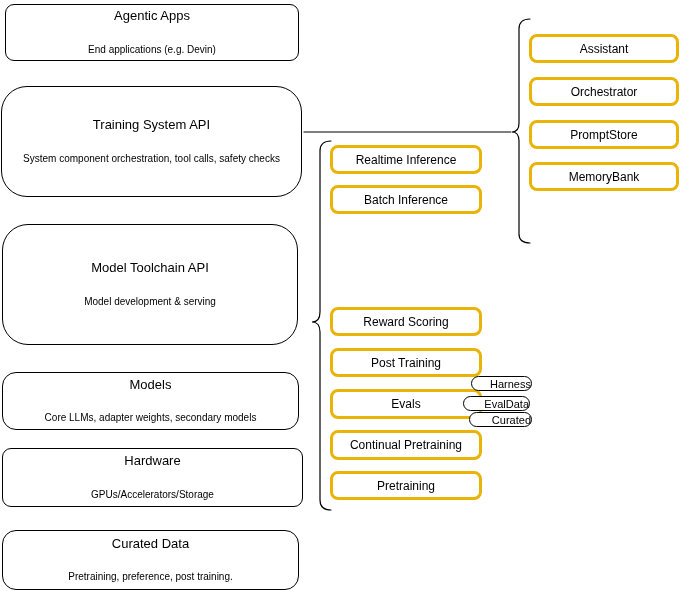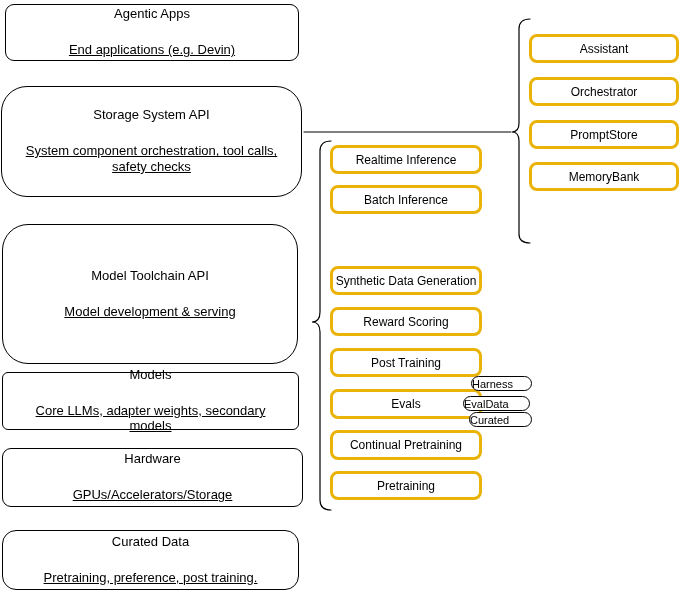--- a/index.html
+++ b/index.html
@@ -30,21 +30,21 @@
     border: 1px solid #000000;
     background: #ffffff;
     display: flex;
     flex-direction: column;
     align-items: center;
     justify-content: center;
     text-align: center;
     padding: 2px 16px;
   }
   .ltitle { font-size: 13px; line-height: 1.15; }
-  .lsub   { font-size: 13px; line-height: 1.2; margin-top: 20px; text-decoration: underline; }
+  .lsub   { font-size: 10px; line-height: 1.2; margin-top: 20px; }
   .mbox, .rbox {
     position: absolute;
     box-sizing: border-box;
     border: 3px solid #eab308;
     border-radius: 8px;
     background: #ffffff;
     display: flex;
     align-items: center;
     justify-content: center;
     text-align: center;
@@ -53,21 +53,21 @@
   .mbox { left: 330px; width: 152px; height: 29px; }
   .rbox { left: 529px; width: 150px; height: 29px; }
   .pill {
     position: absolute;
     box-sizing: border-box;
     border: 1px solid #000000;
     border-radius: 999px;
     background: #ffffff;
     display: flex;
     align-items: center;
-    justify-content: flex-start;
+    justify-content: flex-end;
     font-size: 11px;
     z-index: 3;
   }
 </style>
 </head>
 <body>
 
 <div class="canvas">
 
   <svg class="overlay" width="682" height="591" viewBox="0 0 682 591">
@@ -75,52 +75,49 @@
     <path d="M 331 141 Q 320 141 320 151 L 320 312 Q 320 322 312 322 Q 320 322 320 332 L 320 500 Q 320 510 331 510"></path>
     <path d="M 530 19 Q 519 19 519 29 L 519 123 Q 519 132 512 132 Q 519 132 519 141 L 519 234 Q 519 243 530 243"></path>
   </svg>
 
   <div class="lbox" style="left:5px; top:4px; width:294px; height:57px; border-radius:9px">
     <div class="ltitle">Agentic Apps</div>
     <div class="lsub">End applications (e.g. Devin)</div>
   </div>
 
   <div class="lbox" style="left:1px; top:86px; width:301px; height:111px; border-radius:26px">
-    <div class="ltitle">Storage System API</div>
+    <div class="ltitle">Training System API</div>
     <div class="lsub">System component orchestration, tool calls, safety checks</div>
   </div>
 
-  <div class="lbox" style="left:2px; top:224px; width:296px; height:140px; border-radius:26px">
+  <div class="lbox" style="left:2px; top:224px; width:296px; height:121px; border-radius:26px">
     <div class="ltitle">Model Toolchain API</div>
     <div class="lsub">Model development &amp; serving</div>
   </div>
 
-  <div class="lbox" style="left:2px; top:372px; width:297px; height:58px; border-radius:6px">
+  <div class="lbox" style="left:2px; top:372px; width:297px; height:58px; border-radius:14px">
     <div class="ltitle">Models</div>
     <div class="lsub">Core LLMs, adapter weights, secondary models</div>
   </div>
 
   <div class="lbox" style="left:2px; top:448px; width:301px; height:59px; border-radius:9px">
     <div class="ltitle">Hardware</div>
     <div class="lsub">GPUs/Accelerators/Storage</div>
   </div>
 
   <div class="lbox" style="left:2px; top:530px; width:297px; height:60px; border-radius:14px">
     <div class="ltitle">Curated Data</div>
     <div class="lsub">Pretraining, preference, post training.</div>
   </div>
 
   <div class="mbox" style="top:145px">
     <span>Realtime Inference</span>
   </div>
   <div class="mbox" style="top:185px">
     <span>Batch Inference</span>
-  </div>
-  <div class="mbox" style="top:266px">
-    <span>Synthetic Data Generation</span>
   </div>
   <div class="mbox" style="top:307px">
     <span>Reward Scoring</span>
   </div>
   <div class="mbox" style="top:348px">
     <span>Post Training</span>
   </div>
   <div class="mbox" style="top:389px; height:30px">
     <span>Evals</span>
   </div>

